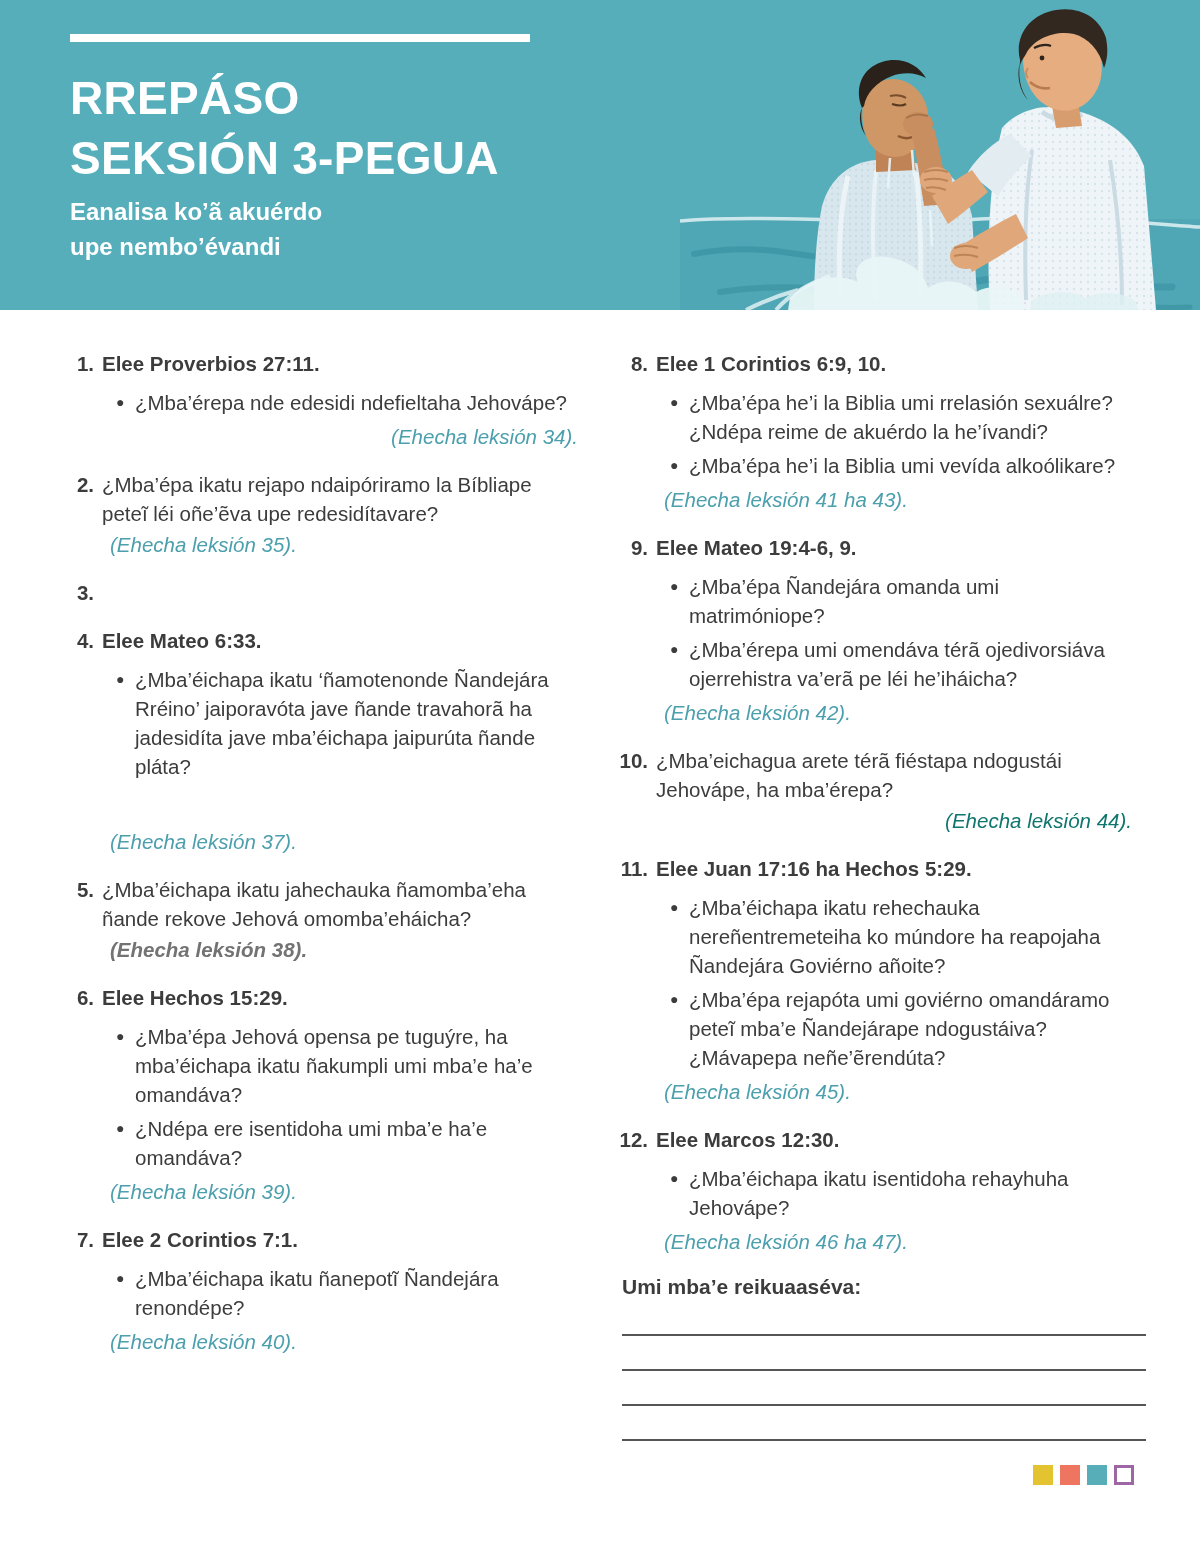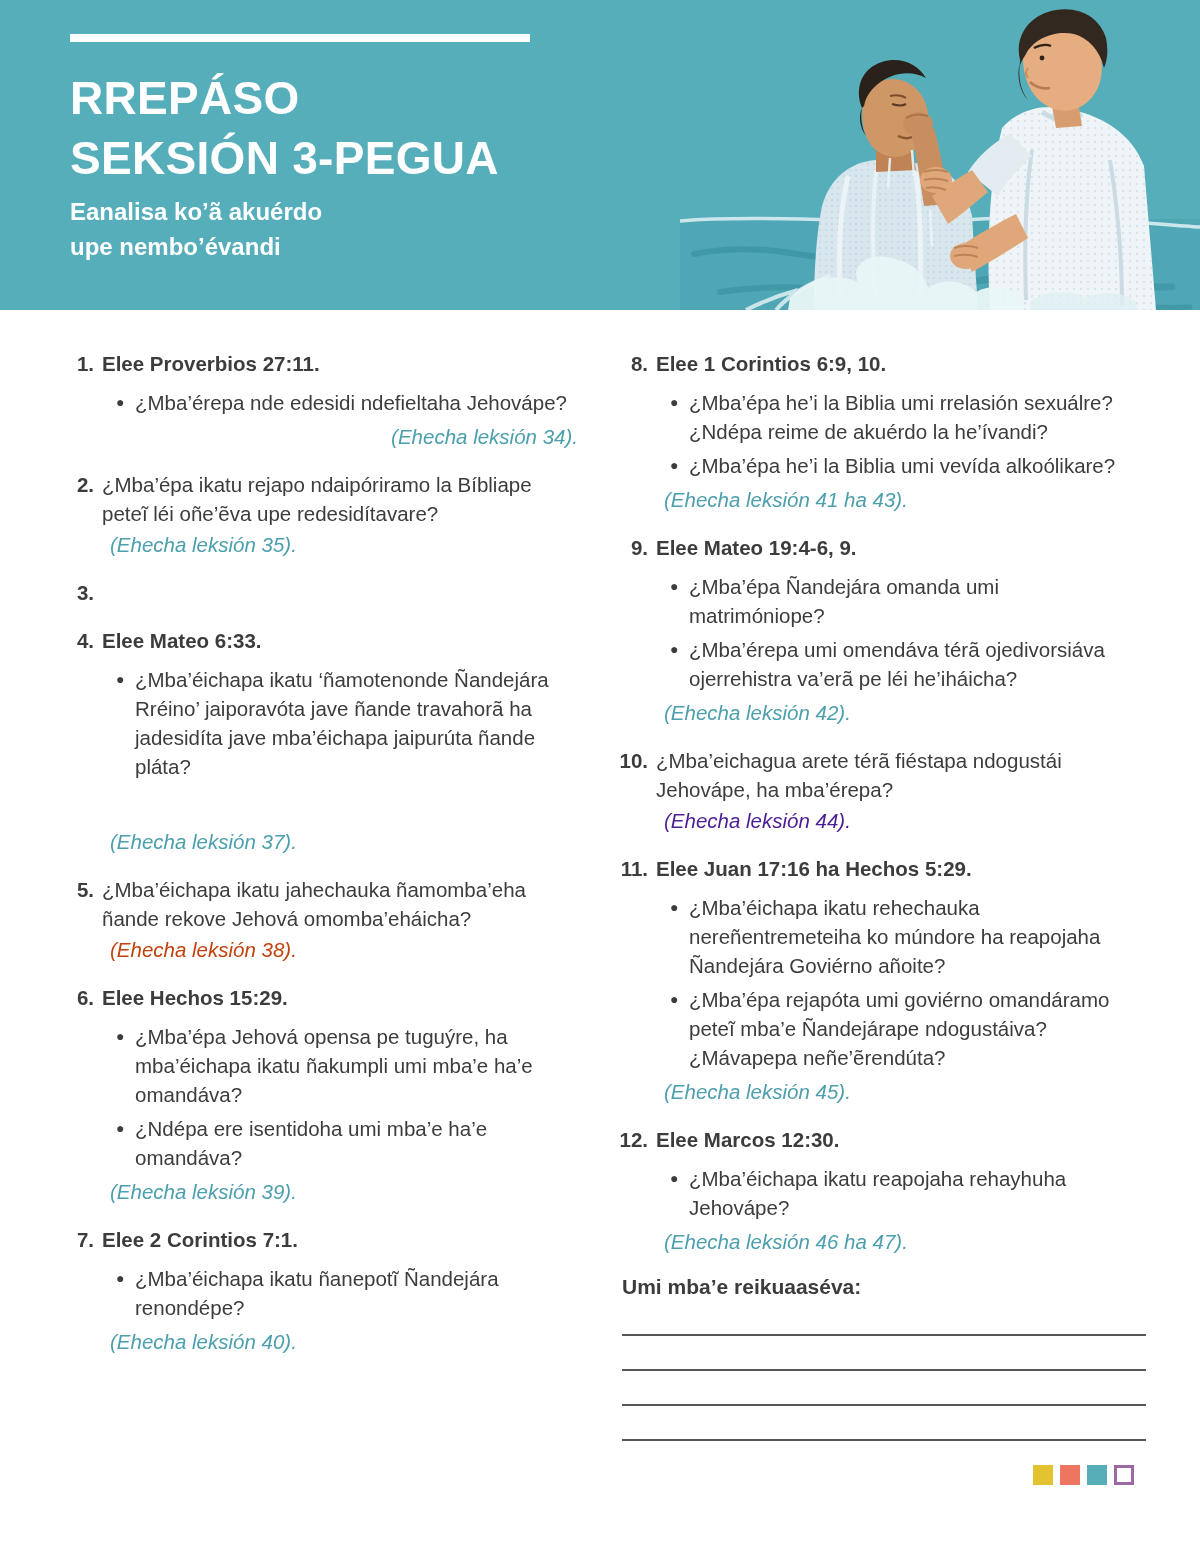--- a/index.html
+++ b/index.html
@@ -154,21 +154,21 @@
         <div class="q-heading">Elee Mateo 6:33.</div>
         <div class="q-bullet"><span>¿Mba’éichapa ikatu ‘ñamotenonde Ñandejára Rréino’ jaiporavóta jave ñande travahorã ha jadesidíta jave mba’éichapa jaipurúta ñande pláta?</span></div>
         <div class="q-ref" style="color: rgb(76, 159, 173); margin-top: 46px;">(Ehecha leksión 37).</div>
       </div>
     </div>
 
     <div class="q">
       <div class="q-num">5.</div>
       <div class="q-body">
         <div class="q-question">¿Mba’éichapa ikatu jahechauka ñamomba’eha ñande rekove Jehová omomba’eháicha?</div>
-        <div class="q-ref" style="color: #c2410c;">(Ehecha leksión 38).</div>
+        <div class="q-ref" style="color: #737373; font-weight: bold;">(Ehecha leksión 38).</div>
       </div>
     </div>
 
     <div class="q">
       <div class="q-num">6.</div>
       <div class="q-body">
         <div class="q-heading">Elee Hechos 15:29.</div>
         <div class="q-bullet"><span>¿Mba’épa Jehová opensa pe tuguýre, ha mba’éichapa ikatu ñakumpli umi mba’e ha’e omandáva?</span></div>
         <div class="q-bullet"><span>¿Ndépa ere isentidoha umi mba’e ha’e omandáva?</span></div>
         <div class="q-ref" style="color: rgb(76, 159, 173);">(Ehecha leksión 39).</div>
@@ -205,39 +205,39 @@
         <div class="q-bullet"><span>¿Mba’épa Ñandejára omanda umi matrimóniope?</span></div>
         <div class="q-bullet"><span>¿Mba’érepa umi omendáva térã ojedivorsiáva ojerrehistra va’erã pe léi he’iháicha?</span></div>
         <div class="q-ref" style="color: rgb(76, 159, 173);">(Ehecha leksión 42).</div>
       </div>
     </div>
 
     <div class="q">
       <div class="q-num">10.</div>
       <div class="q-body">
         <div class="q-question">¿Mba’eichagua arete térã fiéstapa ndogustái Jehovápe, ha mba’érepa?</div>
-        <div class="q-ref" style="color: #4c1d95;">(Ehecha leksión 44).</div>
+        <div class="q-ref" style="color: #0f766e; text-align: right;">(Ehecha leksión 44).</div>
       </div>
     </div>
 
     <div class="q">
       <div class="q-num">11.</div>
       <div class="q-body">
         <div class="q-heading">Elee Juan 17:16 ha Hechos 5:29.</div>
         <div class="q-bullet"><span>¿Mba’éichapa ikatu rehechauka nereñentremeteiha ko múndore ha reapojaha Ñandejára Goviérno añoite?</span></div>
         <div class="q-bullet"><span>¿Mba’épa rejapóta umi goviérno omandáramo peteĩ mba’e Ñandejárape ndogustáiva? ¿Mávapepa neñe’ẽrendúta?</span></div>
         <div class="q-ref" style="color: rgb(76, 159, 173);">(Ehecha leksión 45).</div>
       </div>
     </div>
 
     <div class="q">
       <div class="q-num">12.</div>
       <div class="q-body">
         <div class="q-heading">Elee Marcos 12:30.</div>
-        <div class="q-bullet"><span>¿Mba’éichapa ikatu reapojaha rehayhuha Jehovápe?</span></div>
+        <div class="q-bullet"><span>¿Mba’éichapa ikatu isentidoha rehayhuha Jehovápe?</span></div>
         <div class="q-ref" style="color: rgb(76, 159, 173);">(Ehecha leksión 46 ha 47).</div>
       </div>
     </div>
 
   </div>
 </div>
 
 <div class="notes">
   <div class="notes-heading">Umi mba’e reikuaaséva:</div>
   <div class="write-line"></div>

